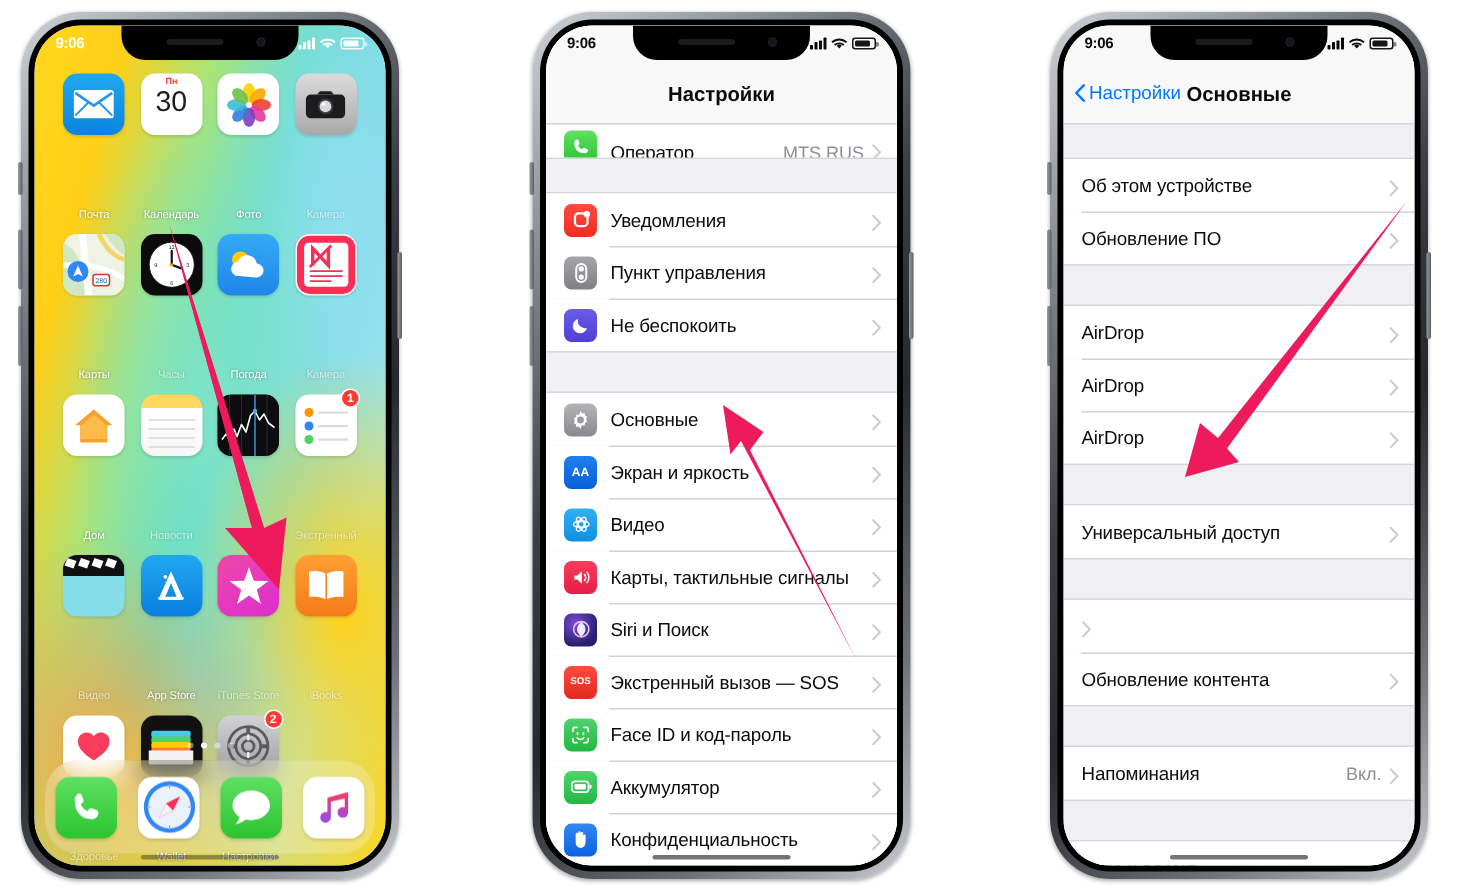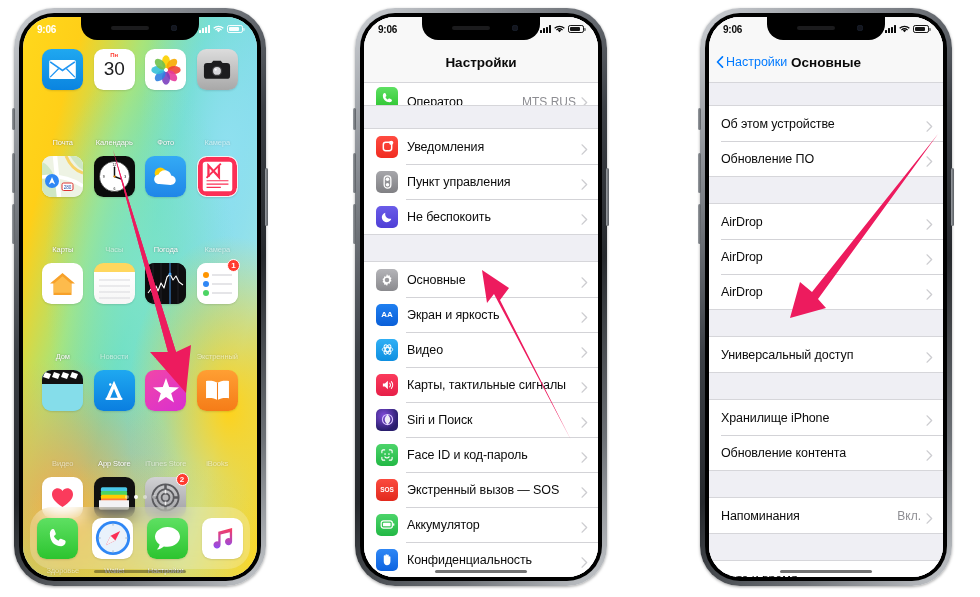--- a/index.html
+++ b/index.html
@@ -803,36 +803,36 @@
                   <circle cx="8" cy="8" r="5.4" fill="none" stroke="#d8c4ff" stroke-width="1.2"></circle>
                   <path d="M8 2.6c2 2 3 3.4 3 5.4s-1 3.4-3 5.4c-2-2-3-3.4-3-5.4s1-3.4 3-5.4Z" fill="#fff" opacity=".9"></path>
                 </svg>
             </span>
             <span class="rw-label">Siri и Поиск</span>
             <span class="chev"><svg viewBox="0 0 8 13" width="7" height="11">
                   <path d="M1.2 1 6.5 6.5 1.2 12" stroke="#c4c4c8" stroke-width="1.6" fill="none" stroke-linecap="round" stroke-linejoin="round"></path>
                 </svg></span>
           </div>
           <div class="row has-icon">
+            <span class="rw-icon ic-sos">SOS</span>
+            <span class="rw-label">Экстренный вызов — SOS</span>
+            <span class="chev"><svg viewBox="0 0 8 13" width="7" height="11">
+                  <path d="M1.2 1 6.5 6.5 1.2 12" stroke="#c4c4c8" stroke-width="1.6" fill="none" stroke-linecap="round" stroke-linejoin="round"></path>
+                </svg></span>
+          </div>
+          <div class="row has-icon">
             <span class="rw-icon ic-faceid">
               <svg width="14" height="14" viewBox="0 0 15 15">
                   <g fill="none" stroke="#fff" stroke-width="1.2" stroke-linecap="round">
                     <path d="M2 5V3.4A1.4 1.4 0 0 1 3.4 2H5M10 2h1.6A1.4 1.4 0 0 1 13 3.4V5M13 10v1.6a1.4 1.4 0 0 1-1.4 1.4H10M5 13H3.4A1.4 1.4 0 0 1 2 11.6V10"></path>
                     <path d="M5.4 6v1M9.6 6v1M5.2 9.6a3 3 0 0 0 4.6 0"></path>
                   </g>
                 </svg>
             </span>
             <span class="rw-label">Face ID и код-пароль</span>
-            <span class="chev"><svg viewBox="0 0 8 13" width="7" height="11">
-                  <path d="M1.2 1 6.5 6.5 1.2 12" stroke="#c4c4c8" stroke-width="1.6" fill="none" stroke-linecap="round" stroke-linejoin="round"></path>
-                </svg></span>
-          </div>
-          <div class="row has-icon">
-            <span class="rw-icon ic-sos">SOS</span>
-            <span class="rw-label">Экстренный вызов — SOS</span>
             <span class="chev"><svg viewBox="0 0 8 13" width="7" height="11">
                   <path d="M1.2 1 6.5 6.5 1.2 12" stroke="#c4c4c8" stroke-width="1.6" fill="none" stroke-linecap="round" stroke-linejoin="round"></path>
                 </svg></span>
           </div>
           <div class="row has-icon">
             <span class="rw-icon ic-battery">
               <svg width="15" height="9" viewBox="0 0 16 10">
                   <rect x="1" y="1" width="12.4" height="8" rx="2.4" fill="none" stroke="#fff" stroke-width="1.3"></rect>
                   <rect x="3" y="3" width="8.4" height="4" rx="1" fill="#fff"></rect>
                   <rect x="14.2" y="3.6" width="1.4" height="2.8" rx=".6" fill="#fff"></rect>
@@ -954,21 +954,20 @@
           <div class="row">
             <span class="rw-label">Универсальный доступ</span>
             <span class="chev"><svg viewBox="0 0 8 13" width="7" height="11">
                   <path d="M1.2 1 6.5 6.5 1.2 12" stroke="#c4c4c8" stroke-width="1.6" fill="none" stroke-linecap="round" stroke-linejoin="round"></path>
                 </svg></span>
           </div>
 
           <div class="group-gap tall"></div>
 
           <div class="row">
-            <span class="rw-label">Хранилище iPhone</span>
             <span class="chev"><svg viewBox="0 0 8 13" width="7" height="11">
                   <path d="M1.2 1 6.5 6.5 1.2 12" stroke="#c4c4c8" stroke-width="1.6" fill="none" stroke-linecap="round" stroke-linejoin="round"></path>
                 </svg></span>
           </div>
           <div class="row">
             <span class="rw-label">Обновление контента</span>
             <span class="chev"><svg viewBox="0 0 8 13" width="7" height="11">
                   <path d="M1.2 1 6.5 6.5 1.2 12" stroke="#c4c4c8" stroke-width="1.6" fill="none" stroke-linecap="round" stroke-linejoin="round"></path>
                 </svg></span>
           </div>

